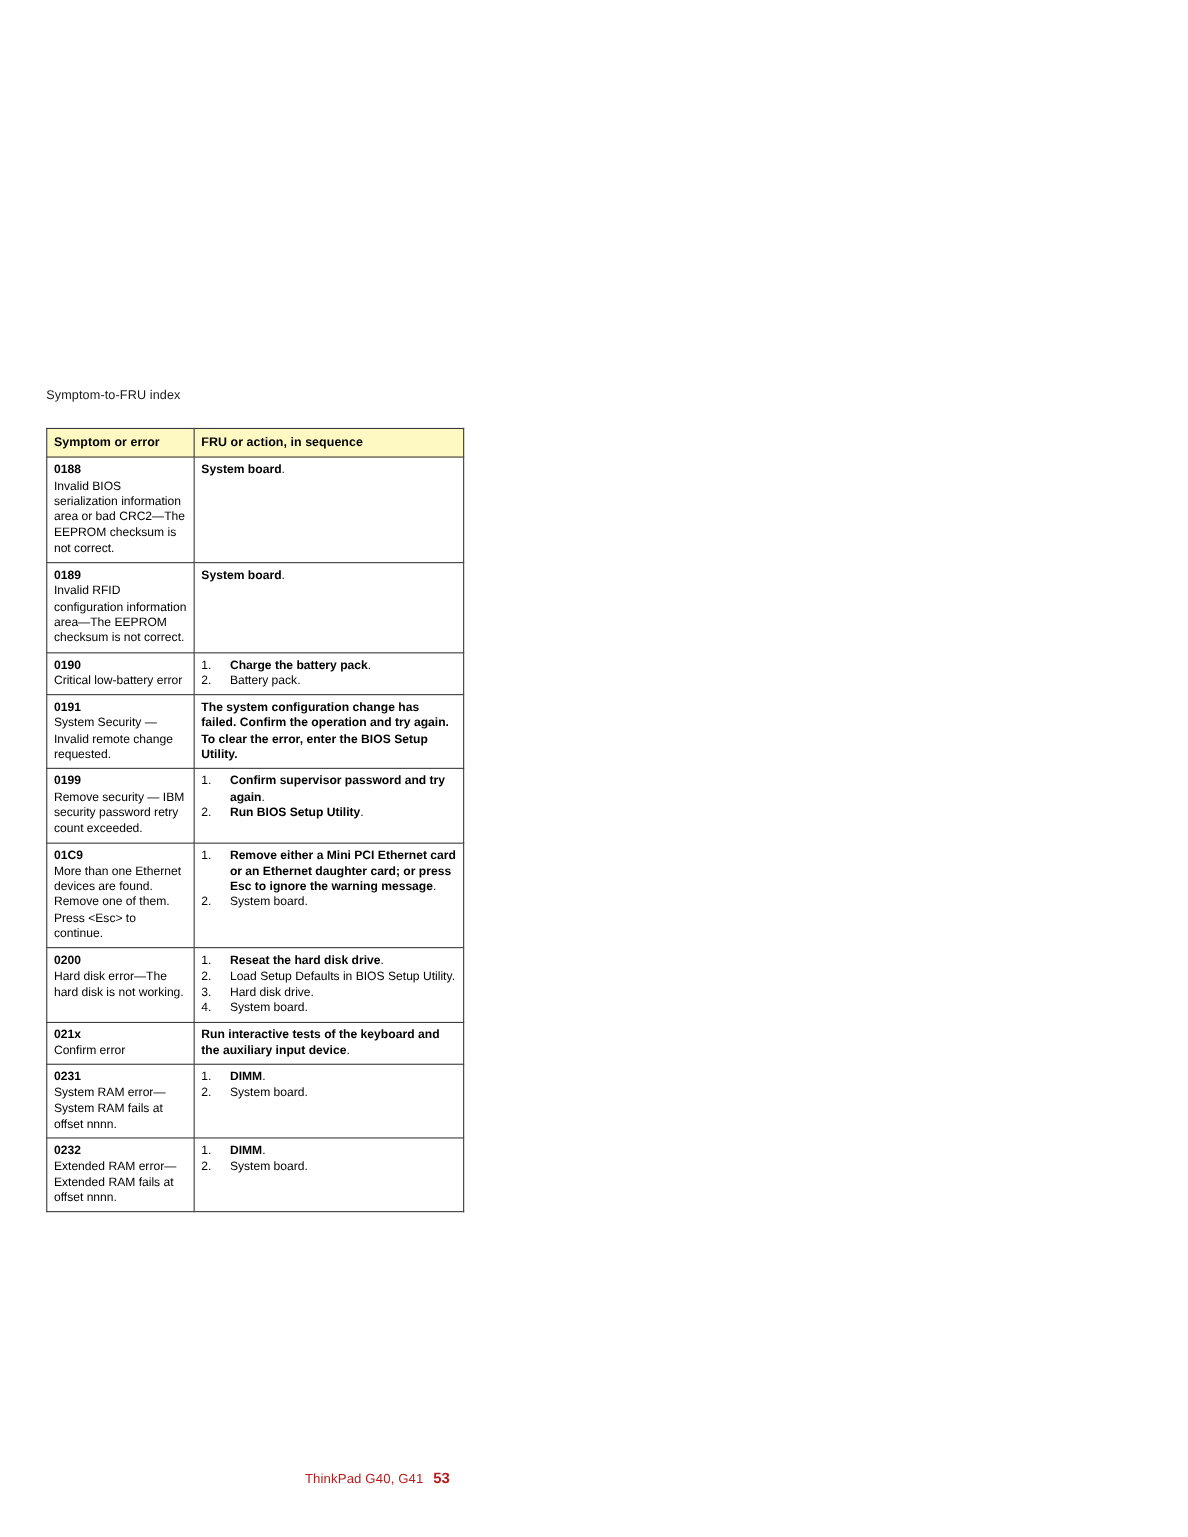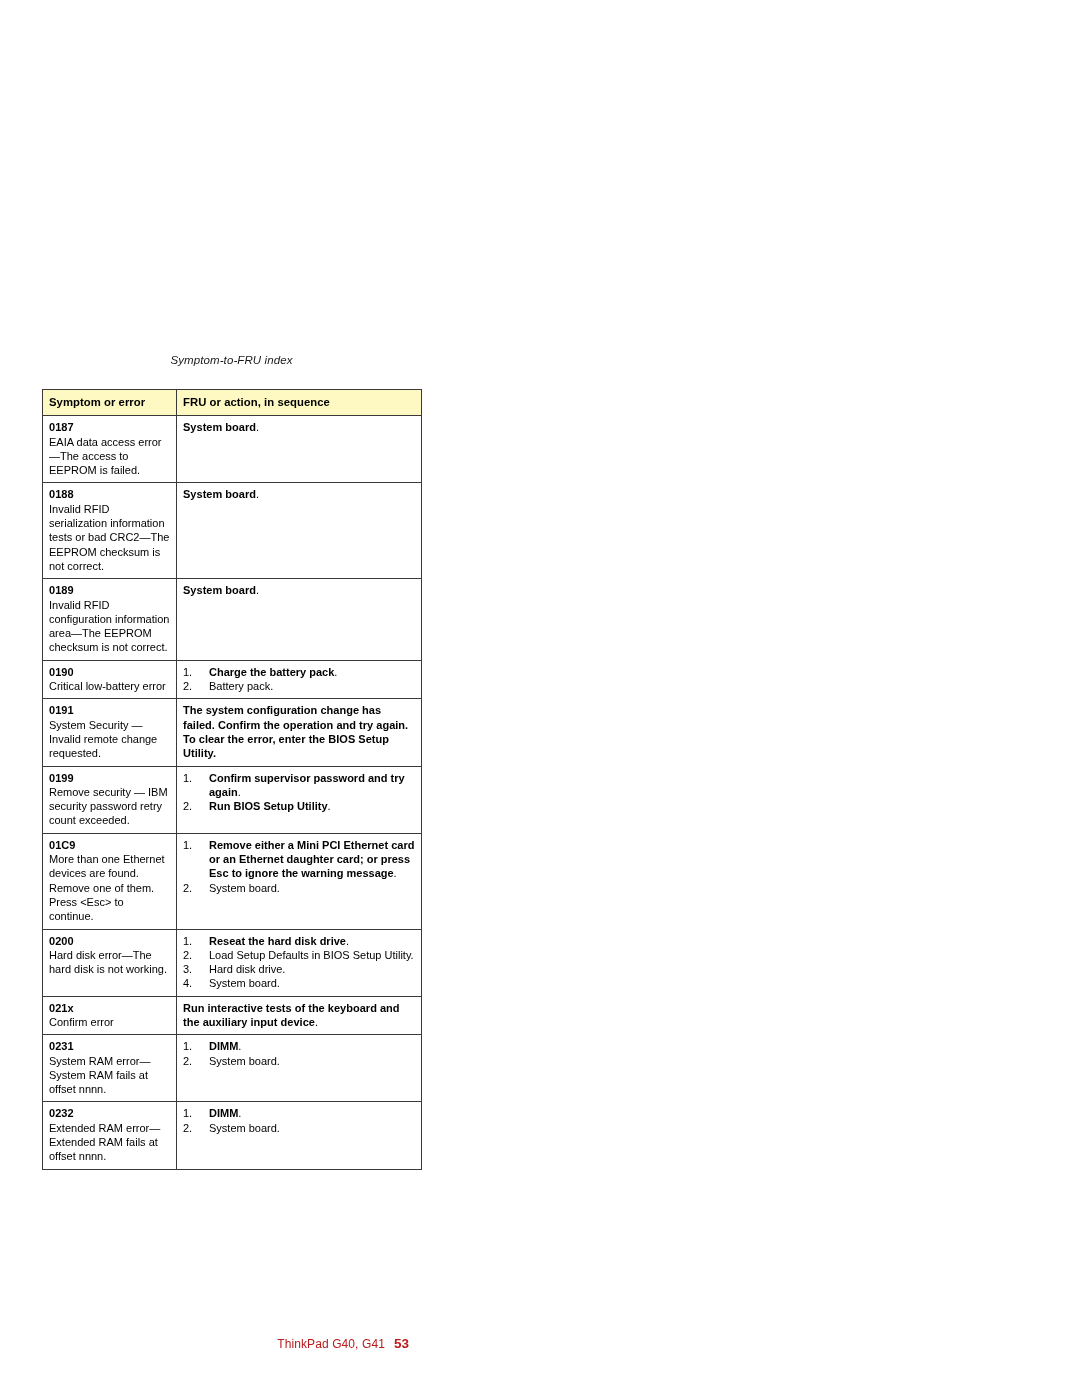--- a/index.html
+++ b/index.html
@@ -24,22 +24,21 @@
     height: 1397px;
     overflow: hidden;
   }
 
   
   .running-head {
     position: absolute;
     left: 42px;
     top: 353px;
     width: 379px;
-    text-align: center;
-    font-style: italic;
+    text-align: left;
     font-size: 11.5px;
     line-height: 14px;
     letter-spacing: 0.1px;
     color: #1a1a1a;
   }
 
   
   .fru-table {
     position: absolute;
     left: 42px;
@@ -145,31 +144,22 @@
       </colgroup>
     <thead>
       <tr>
         <th>Symptom or error</th>
         <th>FRU or action, in sequence</th>
       </tr>
     </thead>
     <tbody id="table-body">
         <tr>
           <td>
-            <span class="code">0187</span>
-            <span class="desc">EAIA data access error—The access to EEPROM is failed.</span>
-          </td>
-          <td>
-            <span class="action-text"><span>System board</span><span class="period">.</span></span>
-          </td>
-        </tr>
-        <tr>
-          <td>
             <span class="code">0188</span>
-            <span class="desc">Invalid RFID serialization information tests or bad CRC2—The EEPROM checksum is not correct.</span>
+            <span class="desc">Invalid BIOS serialization information area or bad CRC2—The EEPROM checksum is not correct.</span>
           </td>
           <td>
             <span class="action-text"><span>System board</span><span class="period">.</span></span>
           </td>
         </tr>
         <tr>
           <td>
             <span class="code">0189</span>
             <span class="desc">Invalid RFID configuration information area—The EEPROM checksum is not correct.</span>
           </td>

